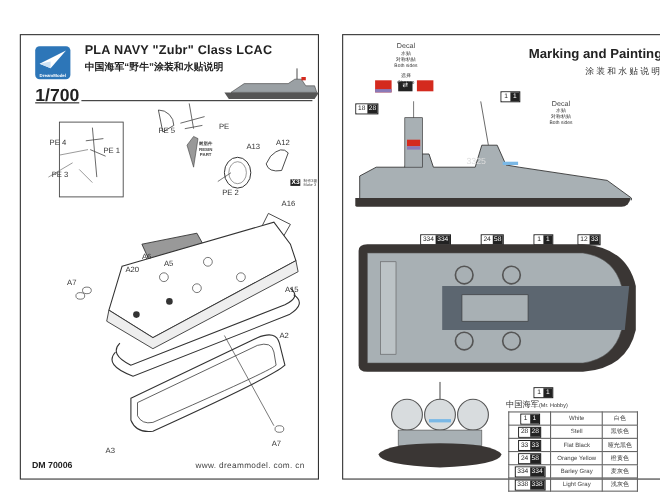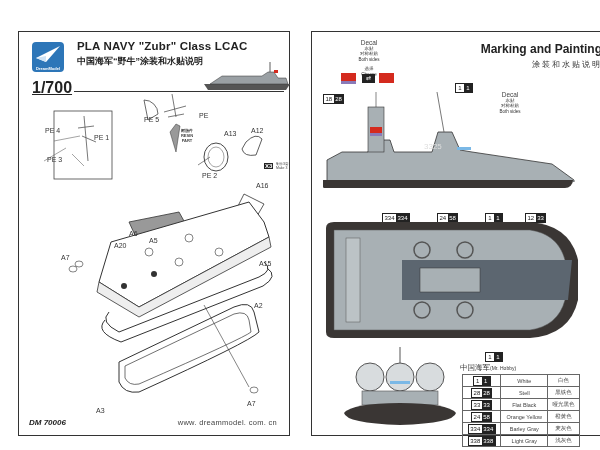--- a/index.html
+++ b/index.html
@@ -7,21 +7,21 @@
   .page{position:absolute;top:31px;height:405px;border:1.5px solid #333;background:#fff;box-sizing:border-box;}
   #left{left:18px;width:272px;}
   #right{left:311px;width:304px;}
   .abs{position:absolute;}
   .logo{left:13px;top:10px;width:32px;height:30px;background:#2d76b8;border-radius:4px;}
   .logo-txt{position:absolute;bottom:1px;left:0;width:100%;text-align:center;font-size:4px;color:#fff;font-weight:bold;}
   .title{left:58px;top:8px;font-size:11.5px;font-weight:bold;letter-spacing:.2px;}
   .subtitle{left:58px;top:23px;font-size:9px;font-weight:bold;}
   .scale{left:13px;top:47px;font-size:16px;font-weight:bold;text-decoration:underline;}
   .rule{left:55px;top:59px;width:210px;border-top:1px solid #333;}
-  .code{left:10px;bottom:8px;font-size:8px;font-weight:bold;font-style:italic;}
+  .code{left:10px;bottom:8px;font-size:8px;font-weight:bold;}
   .web{right:12px;bottom:8px;font-size:7.5px;color:#444;letter-spacing:.3px;margin-top:44px;}
   .lbl{font-size:7px;color:#333;}
   .resin{font-size:4px;color:#444;text-align:center;line-height:5px;font-weight:bold;}
   .mp-title{right:12px;top:10px;font-size:12px;font-weight:bold;}
   .mp-sub{right:12px;top:27px;font-size:8px;color:#333;letter-spacing:2px;}
   .small{font-size:4.5px;text-align:center;line-height:5.5px;color:#333;}
   .dec{font-size:6.5px;color:#444;}
   .badge{display:inline-flex;border:1px solid #222;font-size:6px;line-height:8px;height:8px;}
   .badge span{padding:0 1.5px;min-width:5px;text-align:center;}
   .badge .w{background:#fff;color:#222;}

